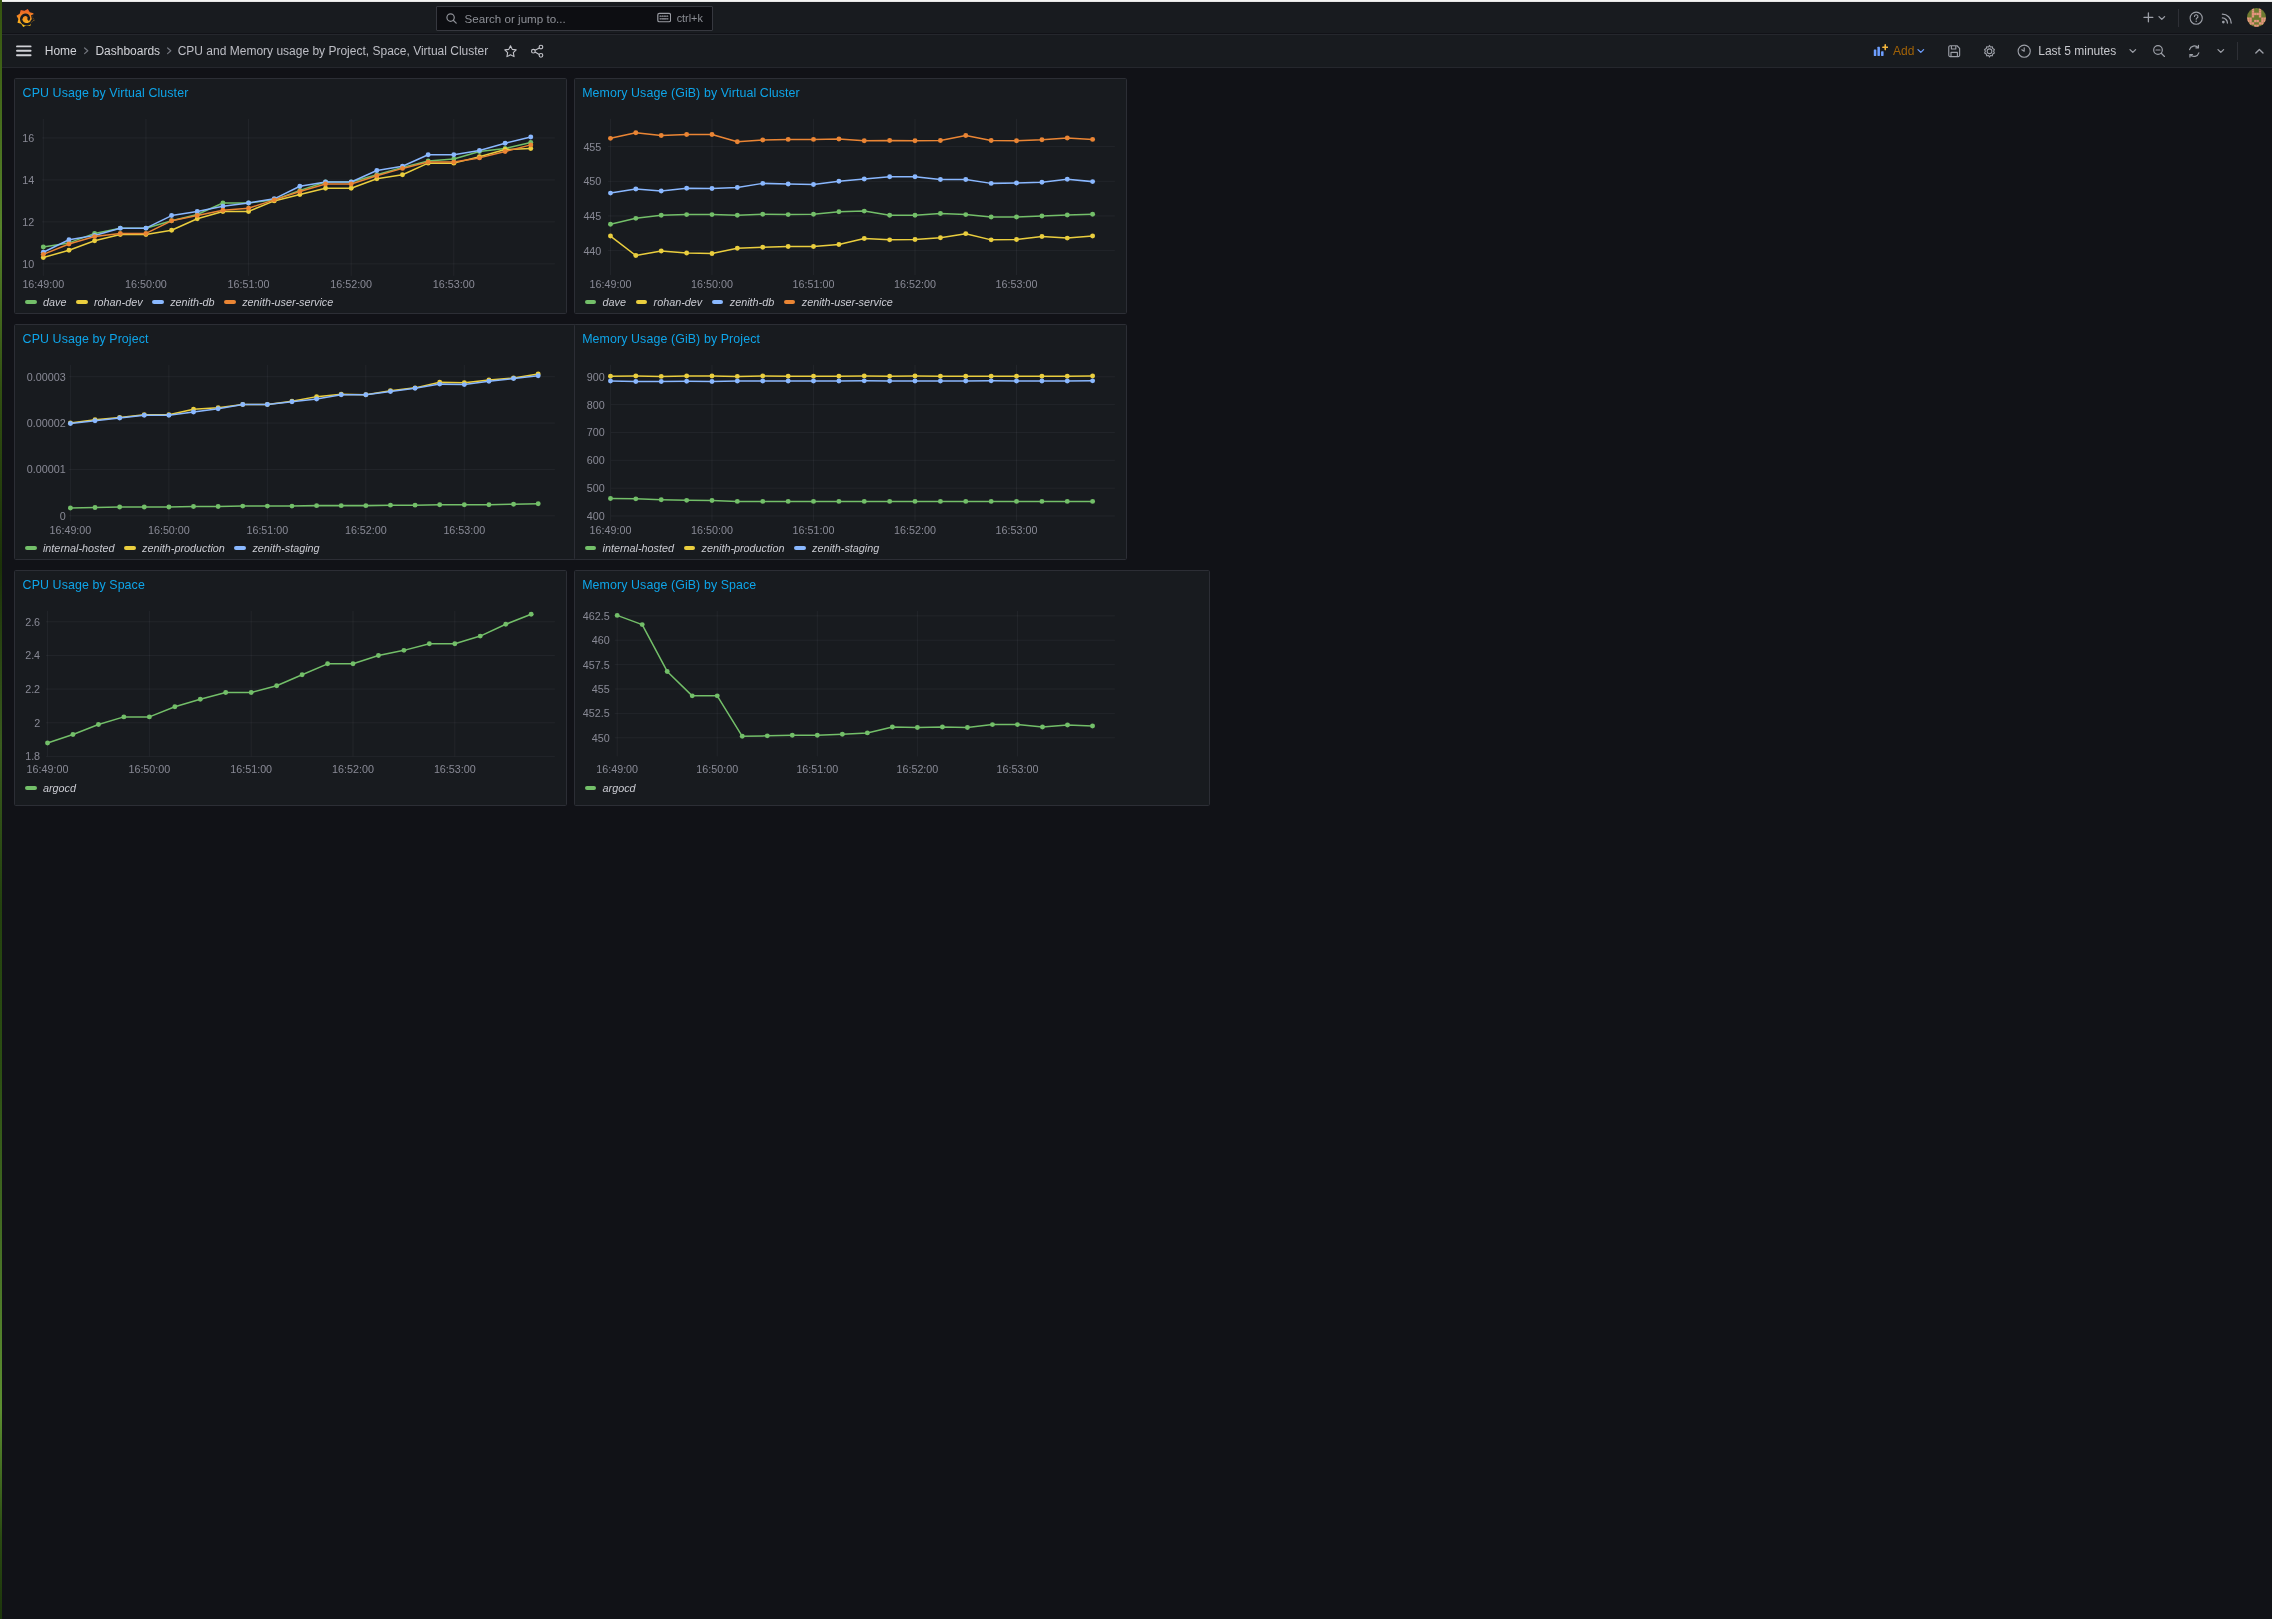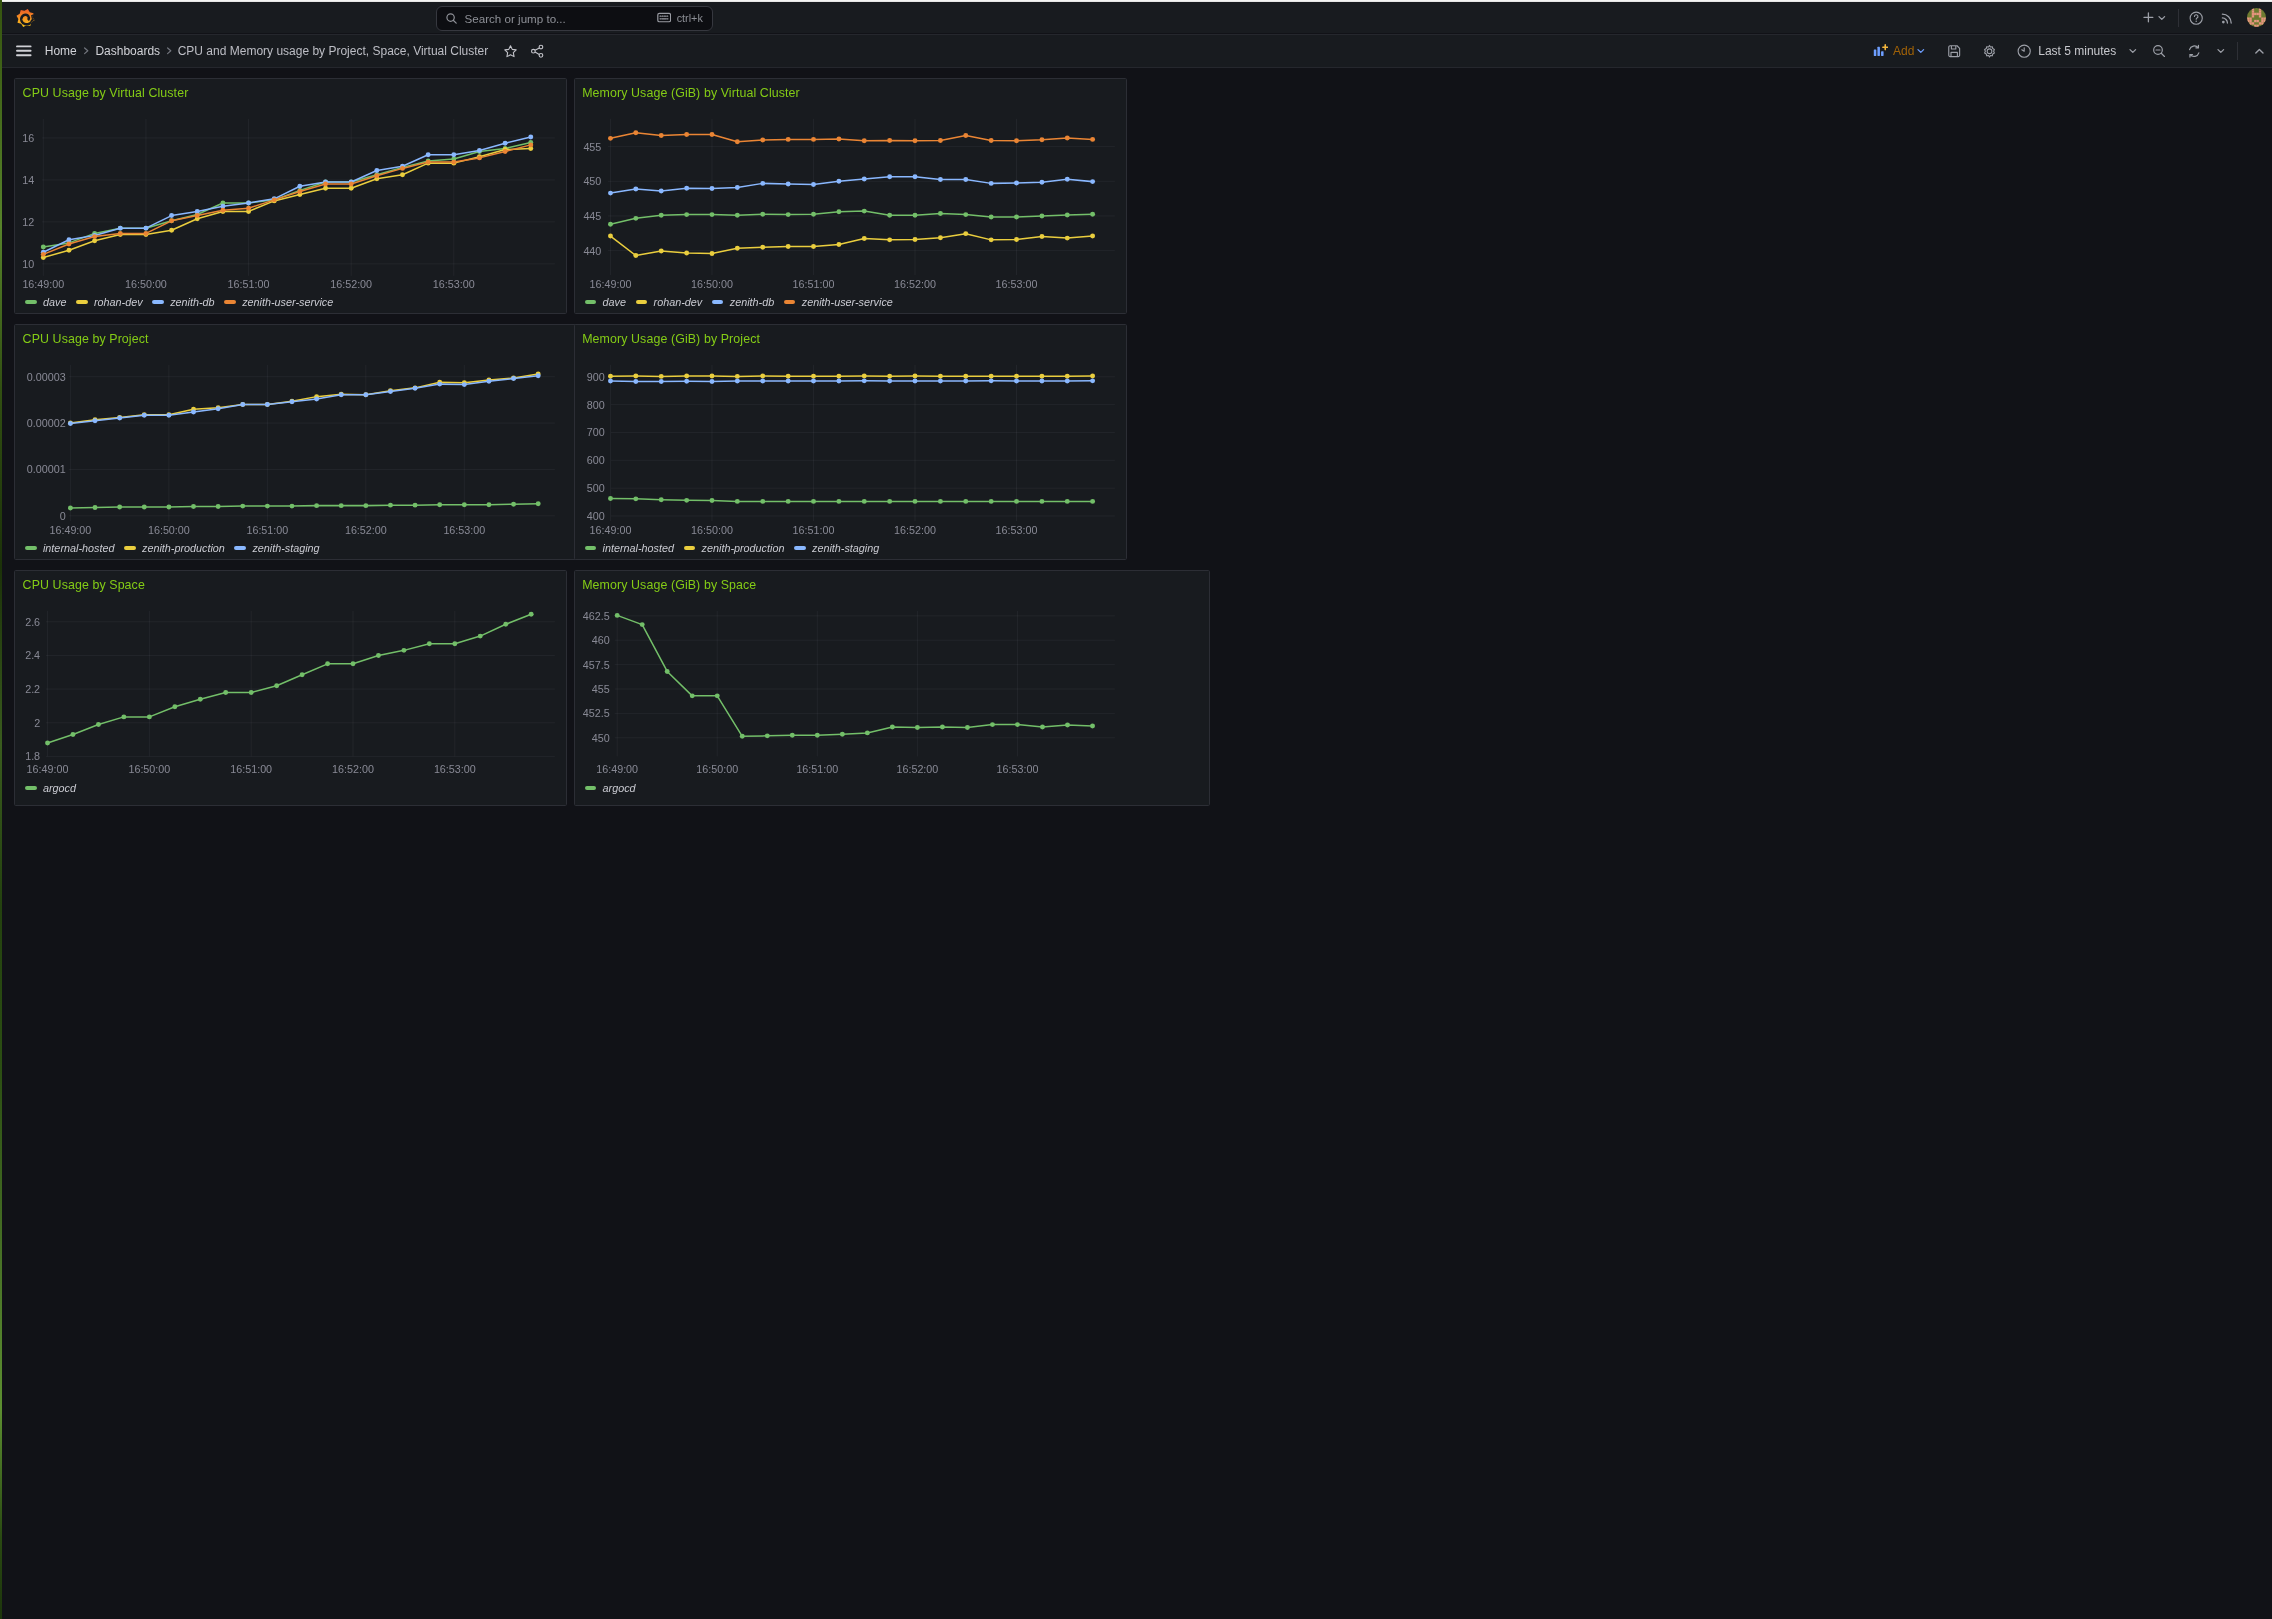--- a/index.html
+++ b/index.html
@@ -1,33 +1,33 @@
 <!DOCTYPE html>
 <html style="font-size:12.8px"><head><meta charset="utf-8"><style>
 * { margin:0; padding:0; box-sizing:border-box; }
 html,body { width:1136px; height:810px; background:#111217; font-family:"Liberation Sans",sans-serif; overflow:hidden; }
 #sliver { position:absolute; left:0; top:0; width:1.6px; height:100%; background:linear-gradient(180deg,#35540f 0%,#57832a 14%,#325012 24%,#1c3209 35%,#3a5c1e 46%,#24420f 56%,#2c4f13 66%,#497327 78%,#5d8f31 87%,#2a4a12 95%,#1d350c 100%); z-index:10; }
 #wstrip { position:absolute; left:1.6px; top:0; right:0; height:2.4px; background:linear-gradient(180deg,#f5f5f4 0%,#f2f2f1 70%,#a9abaa 100%); z-index:9; }
 #bar1 { position:absolute; left:1.6px; top:2.4px; right:0; height:31px; background:#181b1f; }
 #bar2 { position:absolute; left:1.6px; top:34px; right:0; height:34px; background:#181b1f; border-top:0.8px solid #25272d; border-bottom:0.8px solid #25272d; }
 #logo { position:absolute; left:14.4px; top:5.6px; }
-#searchbox { position:absolute; left:434px; top:3.2px; width:277px; height:25px; background:#0d0e12; border:0.8px solid #36383f; border-radius:6px; display:flex; align-items:center; padding:0 8.8px; }
+#searchbox { position:absolute; left:434px; top:3.2px; width:277px; height:25px; background:#0d0e12; border:0.8px solid #36383f; border-radius:1px; display:flex; align-items:center; padding:0 8.8px; }
 #searchbox .stext { color:#8e9097; font-size:11.6px; margin-left:6.4px; flex:1; }
 #searchbox .ktext { color:#8e9097; font-size:10.8px; margin-left:5.6px; }
 .b1right { position:absolute; right:0; top:0; height:31px; display:flex; align-items:center; }
 .vdiv { width:0.8px; height:18.4px; background:#2e3036; }
 .ib { display:flex; align-items:center; justify-content:center; }
 #bar2 .crumbtxt { color:#d2d3d8; font-size:12px; }
 #bar2 .crumbdim { color:#bdbec5; font-size:12px; }
 .b2left { position:absolute; left:0; top:0; height:32px; display:flex; align-items:center; }
 .b2right { position:absolute; right:0; top:0; height:32px; display:flex; align-items:center; }
 .addtxt { color:#a16207; font-size:12px; font-weight:500; }
 .l5m { color:#c7c8cd; font-size:12px; }
 .panel { position:absolute; background:#181b1f; border:0.8px solid #2c2e35; border-radius:1.6px; }
-.ptitle { position:absolute; left:7.2px; top:7.2px; font-size:12.4px; font-weight:500; color:#84cc16; letter-spacing:0.1px; }
+.ptitle { position:absolute; left:7.2px; top:7.2px; font-size:12.4px; font-weight:500; color:#0ea5e9; letter-spacing:0.1px; }
 .axlab { font-size:13.5px; fill:rgba(204,204,220,0.62); font-family:"Liberation Sans",sans-serif; }
 .legend { position:absolute; left:9.6px; display:flex; align-items:center; }
 .li { display:flex; align-items:center; font-size:10.8px; color:#cacbd2; margin-right:9.6px;font-style:italic; }
 .pill { display:inline-block; width:11.6px; height:4.4px; border-radius:2.4px; margin-right:6.4px; }
 </style></head>
 <body>
 <div id="sliver"></div>
 <div id="wstrip"></div>
 <div id="bar1">
   <div id="logo"><svg width="19" height="20" viewBox="0 0 100 104" fill="none">

